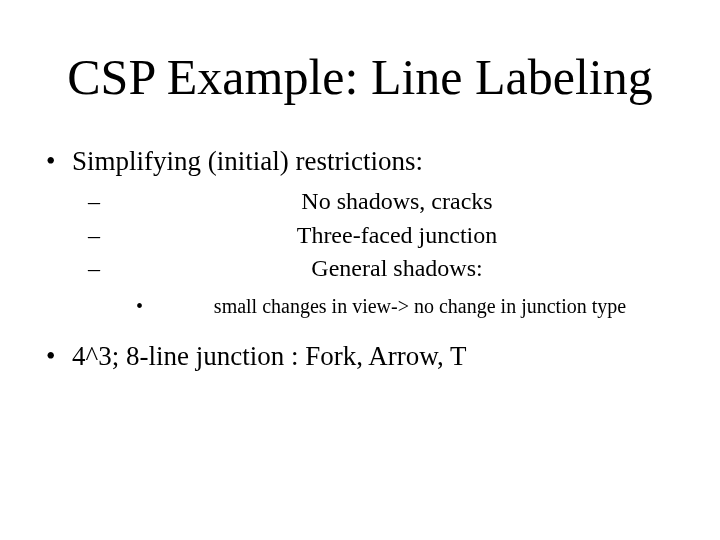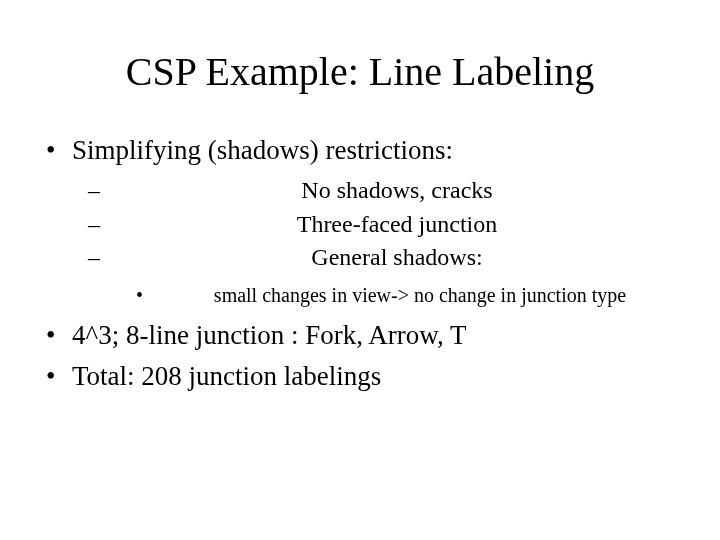--- a/index.html
+++ b/index.html
@@ -4,21 +4,21 @@
 <style>
   * { margin: 0; padding: 0; box-sizing: border-box; }
   html, body { width: 720px; height: 540px; }
   body {
     font-family: "Times New Roman", Times, serif;
     color: #000;
     background: #fff;
     padding: 48px 36px 36px 36px;
   }
   .title {
-    font-size: 40px;
+    font-size: 50px;
     text-align: center;
     margin-bottom: 36px;
     font-weight: normal;
   }
   ul.level1 {
     list-style: none;
     font-size: 27px;
     line-height: 1.45;
     padding-left: 10px;
   }
@@ -50,57 +50,54 @@
     position: absolute;
     left: 0;
     top: 0;
   }
   ul.level3 {
     list-style: none;
     font-size: 20px;
     line-height: 1.45;
     padding-left: 26px;
     margin-top: 6px;
-    margin-bottom: 6px;
+    margin-bottom: 16px;
   }
   ul.level3 > li {
     position: relative;
     padding-left: 20px;
   }
   ul.level3 > li::before {
     content: "•";
     position: absolute;
     left: 0;
     top: 0;
   }
 </style>
 </head>
 <body>
 
 <h1 class="title">CSP Example: Line Labeling</h1>
 
 <ul class="level1">
   <li>
-    <span>Simplifying (shadows) restrictions:</span>
+    <span>Simplifying (initial) restrictions:</span>
     <ul class="level2">
       <li>
         <span>No shadows, cracks</span>
       </li>
       <li>
         <span>Three-faced junction</span>
       </li>
       <li>
         <span>General shadows:</span>
         <ul class="level3">
           <li>
             <span>small changes in view-&gt; no change in junction type</span>
           </li>
         </ul>
       </li>
     </ul>
   </li>
   <li>
     <span>4^3; 8-line junction : Fork, Arrow, T</span>
   </li>
-  <li>
-    <span>Total: 208 junction labelings</span>
-  </li>
 </ul>
 
 </body></html>

